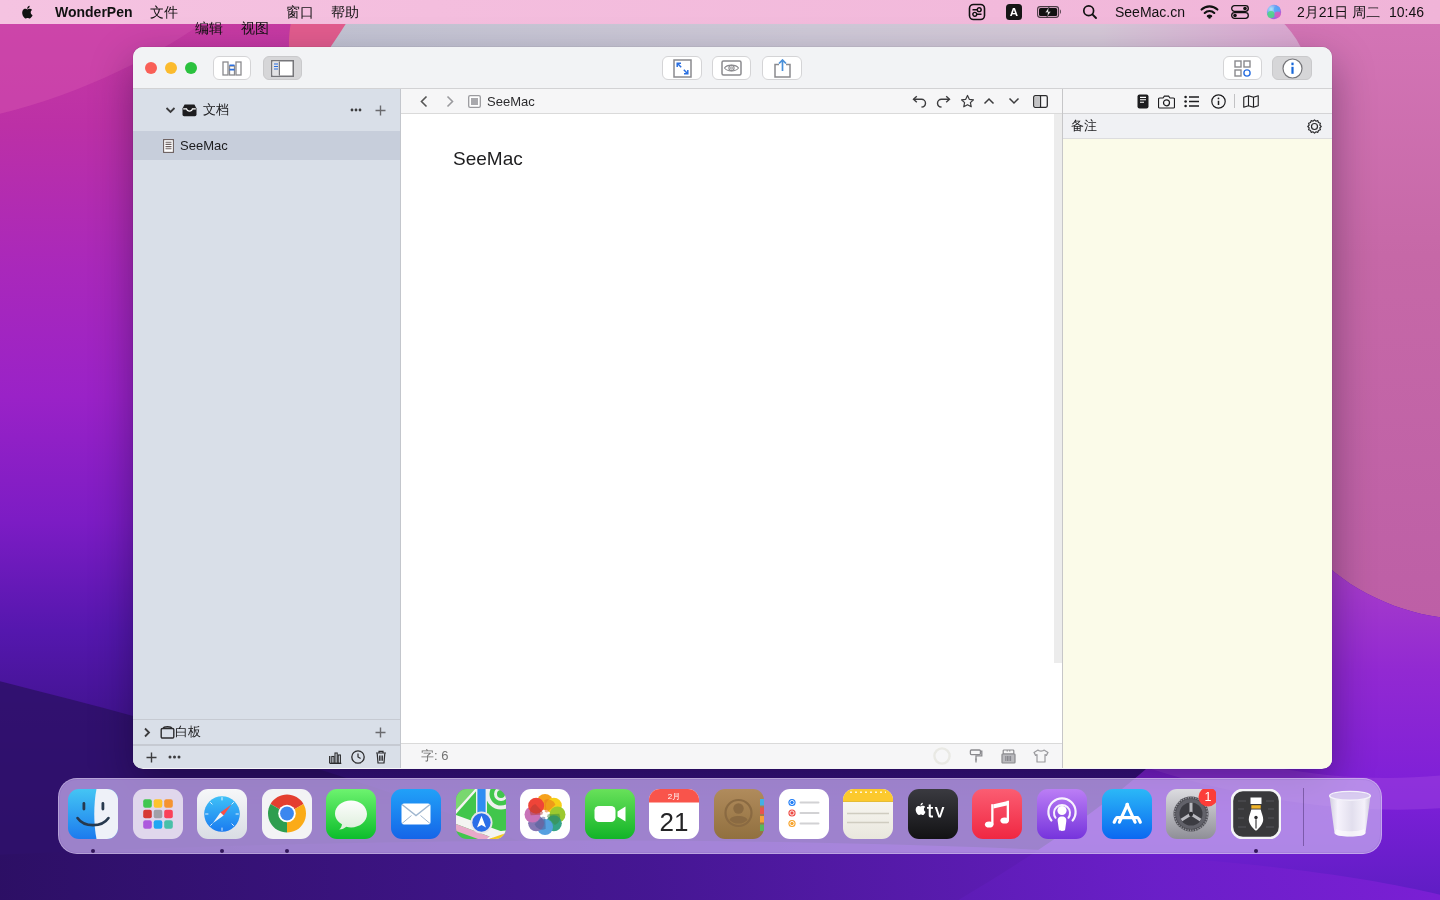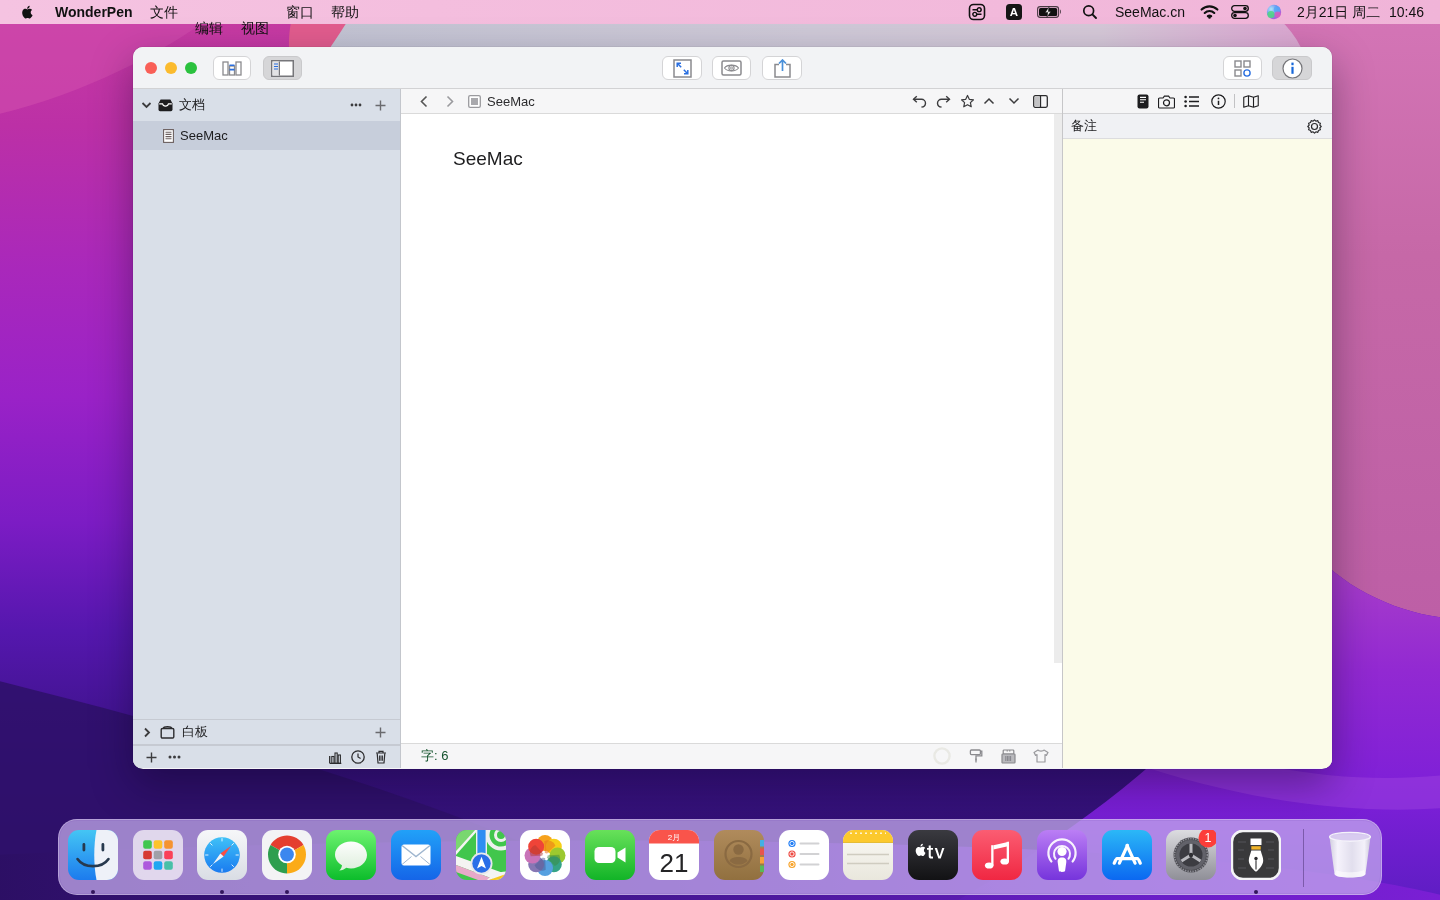--- a/index.html
+++ b/index.html
@@ -22,41 +22,41 @@
   #tl-y { left:32px; background:#fbbb2e; }
   #tl-g { left:52px; background:#2bc13e; }
   .tbtn { position:absolute; top:9px; height:24px; border:1px solid #d4d4d6; border-radius:6px; background:#fff;
     display:flex; align-items:center; justify-content:center; }
   .tbtn.pressed { background:#d6d6d8; border-color:#c9c9cb; }
   #body { display:flex; height:679px; }
 
   
   #sidebar { width:268px; background:#d9dfe8; border-right:1px solid #c3c6cc; display:flex; flex-direction:column; font-size:13px; color:#1c1c1e; }
   .srow { display:flex; align-items:center; height:26px; flex:none; }
-  #sideheader { height:32px; }
+  #sideheader { height:42px;padding-left:24px; }
   #docrow { height:29px; background:#c7cedb; }
   .spacer { flex:1; }
   .sline { height:1px; background:#c6cad2; flex:none; }
   #sbot { height:22px; display:flex; align-items:center; flex:none; }
 
   
   #editor { width:662px; background:#fff; border-right:1px solid #c6c6c8; display:flex; flex-direction:column; position:relative; }
   #edhead { height:25px; background:#f6f6f7; border-bottom:1px solid #dadada; display:flex; align-items:center; flex:none; font-size:13px; color:#2c2c2e; }
   #edcontent { flex:1; position:relative; background:#fff; }
   #scrollstrip { position:absolute; right:0; top:0; width:8px; height:549px; background:#ececec; }
   #edfoot { height:25px; background:#f6f6f7; border-top:1px solid #dadada; display:flex; align-items:center; flex:none; font-size:13px; color:#444; }
 
   
   #rpanel { flex:1; display:flex; flex-direction:column; }
   #rphead { height:25px; background:#f5f5f6; border-bottom:1px solid #d4d4d6; display:flex; align-items:center; justify-content:center; flex:none; }
   #rptitle { height:25px; background:#f0f1f4; border-bottom:1px solid #dcdcde; display:flex; align-items:center; flex:none; font-size:13px; color:#1c1c1e; }
   #rpbody { flex:1; background:#fbfbe9; }
 
   
-  #dock { position:absolute; left:58px; top:819px; width:1324px; height:76px; border-radius:19px;
+  #dock { position:absolute; left:58px; top:778px; width:1324px; height:76px; border-radius:19px;
     background:rgba(200,175,240,.72); border:1px solid rgba(255,255,255,.25);
     box-shadow:inset 0 0 0 1px rgba(120,80,180,.15); }
   .dicon { position:absolute; top:10px; width:50px; height:50px; }
   .ddot { position:absolute; top:70px; width:4px; height:4px; border-radius:50%; background:#33175c; }
 </style>
 </head>
 <body>
 <div id="desktop">
 <svg id="wall" viewBox="0 0 1440 900" preserveAspectRatio="none">
   <defs>
@@ -264,21 +264,21 @@
       <div class="spacer"></div>
       <div class="sline"></div>
       <div class="srow" style="height:24px">
         <svg style="margin-left:10px" width="8" height="11" viewBox="0 0 8 11">
               <path d="M2 1.5 L6 5.5 L2 9.5" fill="none" stroke="#3c3c3e" stroke-width="1.8"></path>
             </svg>
         <svg style="margin-left:9px" width="15" height="14" viewBox="0 0 15 14">
           <path d="M3.5 3.5 C3.5 1.2 11.5 1.2 11.5 3.5" fill="none" stroke="#2c2c2e" stroke-width="1.4"></path>
           <rect x="1.2" y="3.5" width="12.6" height="9.5" rx="1.2" fill="none" stroke="#2c2c2e" stroke-width="1.4"></rect>
         </svg>
-        <span style="margin-left:7px">白板</span>
+        <span style="">白板</span>
         <span class="spacer"></span>
         <svg style="margin-right:14px" width="11" height="11" viewBox="0 0 11 11">
               <path d="M5.5 0.5 V10.5 M0.5 5.5 H10.5" stroke="#6a6a6e" stroke-width="1.4"></path>
             </svg>
       </div>
       <div class="sline"></div>
       <div class="sline"></div>
       <div id="sbot">
         <svg style="margin-left:13px" width="11" height="11" viewBox="0 0 11 11">
               <path d="M5.5 0.5 V10.5 M0.5 5.5 H10.5" stroke="#3c3c3e" stroke-width="1.4"></path>
@@ -341,21 +341,21 @@
           <rect x="0.7" y="0.7" width="13.6" height="11.6" rx="1.5" fill="none" stroke="#2c2c2e" stroke-width="1.3"></rect>
           <path d="M7.5 0.7 V12.3" stroke="#2c2c2e" stroke-width="1.3"></path>
           <rect x="2" y="2" width="4.4" height="9" fill="#2c2c2e" opacity="0.25"></rect>
         </svg>
       </div>
       <div id="edcontent">
         <div id="scrollstrip"></div>
         <div style="position:absolute;left:52px;top:34px;font-size:19px;color:#1d1d1f;">SeeMac</div>
       </div>
       <div id="edfoot">
-        <span style="margin-left:20px;color:#14532d">字: 6</span>
+        <span style="margin-left:20px;color:#737373">字: 6</span>
         <span class="spacer"></span>
         <svg style="margin-right:18px" width="18" height="18" viewBox="0 0 18 18">
               <circle cx="9" cy="9" r="7.6" fill="none" stroke="#e9e9e4" stroke-width="2.4"></circle>
             </svg>
         <svg style="margin-right:18px" width="14" height="15" viewBox="0 0 14 15">
           <rect x="1.4" y="1" width="10" height="4.6" rx="1" fill="none" stroke="#8a8a8e" stroke-width="1.3"></rect>
           <path d="M11.4 2.2 H12.8 V6.8 H7 V9.2" fill="none" stroke="#8a8a8e" stroke-width="1.3"></path>
           <path d="M6 9.2 H8 L7.6 13 L7 14 L6.4 13 Z" fill="#8a8a8e"></path>
         </svg>
         <svg style="margin-right:17px" width="15" height="15" viewBox="0 0 15 15">

